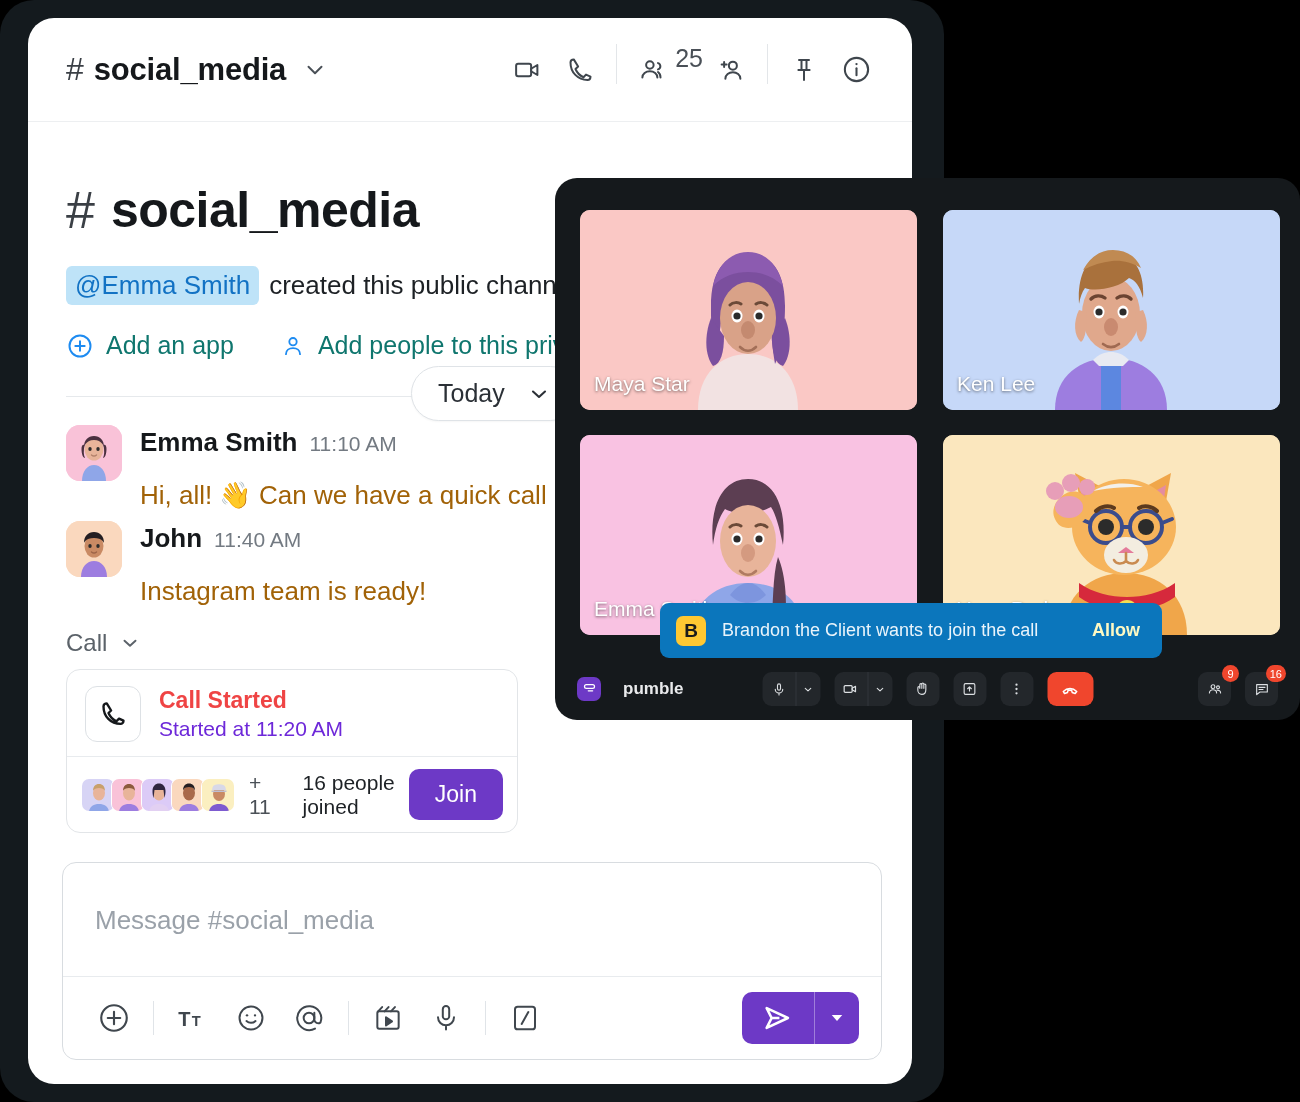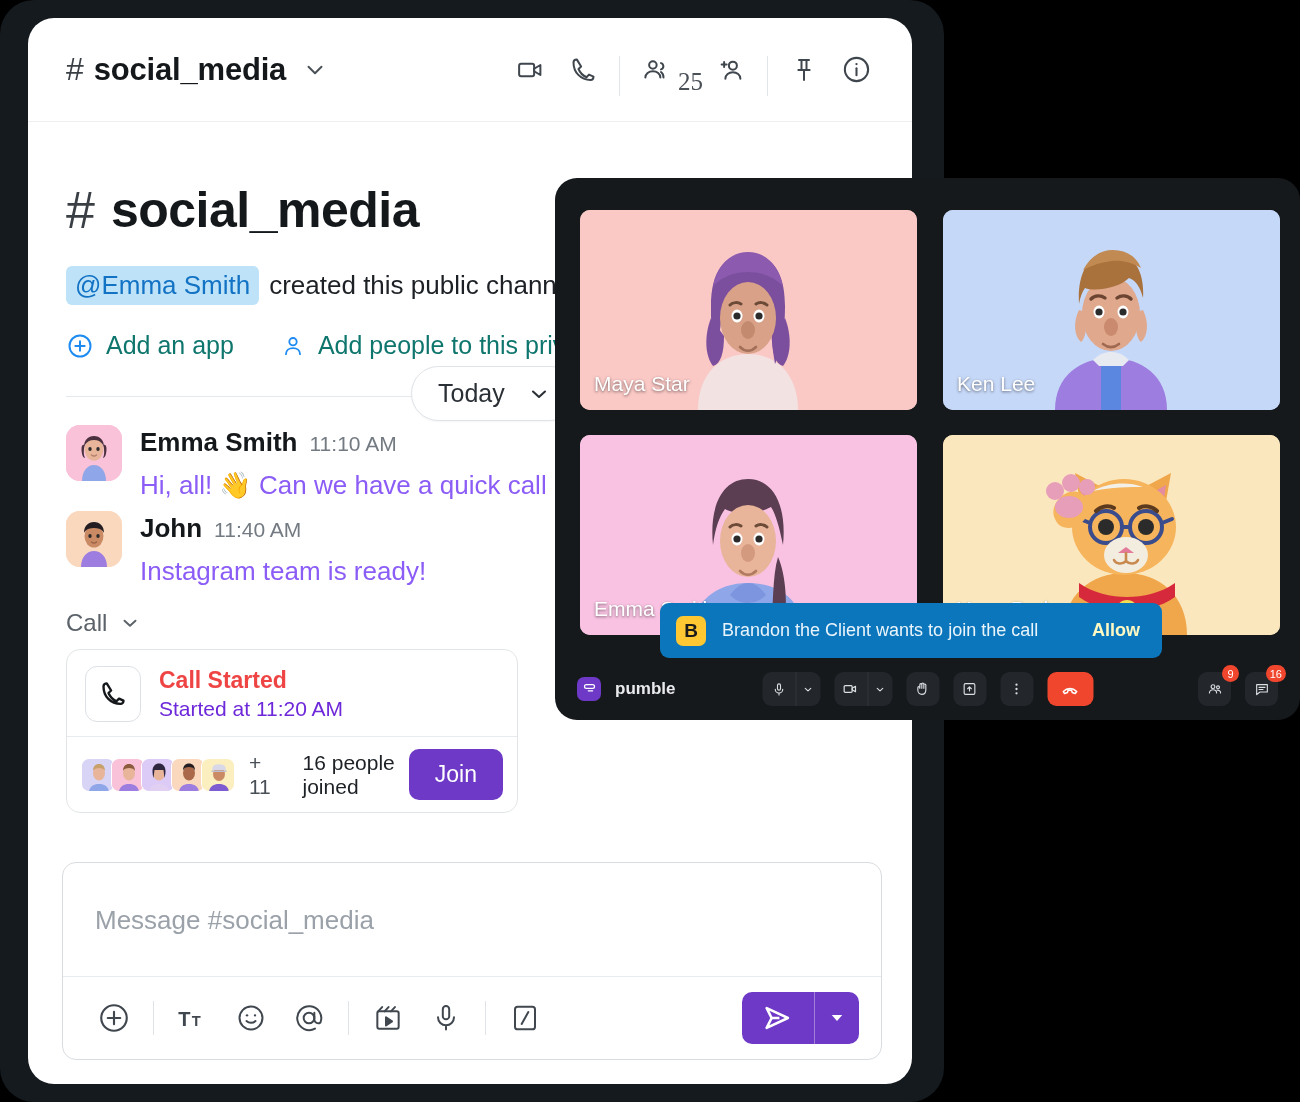--- a/index.html
+++ b/index.html
@@ -26,21 +26,21 @@
   
   .chat-header {
     height: 104px; display: flex; align-items: center;
     padding: 0 30px 0 38px; border-bottom: 1px solid #EDEFF1;
     margin: 0 0 0 0;
   }
   .ch-title { display: flex; align-items: baseline; gap: 10px; }
   .ch-hash { font-size: 32px; color: #3A3F45; font-weight: 400; }
   .ch-name { font-size: 31px; color: #15181B; font-weight: 600; letter-spacing: -0.2px; }
   .ch-caret { margin-left: 6px; align-self: center; }
-  .ch-actions { margin-left: auto; display: flex; align-items: flex-end; gap: 0px; font-family: Liberation Serif, serif; }
+  .ch-actions { margin-left: auto; display: flex; align-items: flex-start; gap: 0px; }
   .hbtn { width: 52px; height: 52px; display: flex; align-items: center; justify-content: center; border-radius: 10px; }
   .hdiv { width: 1px; height: 40px; background: #E3E6E9; margin: 0 10px; }
   .member-count { font-size: 25px; color: #4A5057; margin-left: -4px; margin-right: 2px; }
 
   
   .intro { padding: 58px 38px 0 38px; }
   .intro-title { display: flex; align-items: center; gap: 16px; }
   .intro-hash { font-size: 52px; color: #3A3F45; font-weight: 400; }
   .intro-name { font-size: 50px; color: #15181B; font-weight: 600; letter-spacing: -0.5px; }
   .intro-line { margin-top: 26px; font-size: 26px; color: #1D2125; display: flex; align-items: center; flex-wrap: nowrap; white-space: nowrap; }
@@ -60,21 +60,21 @@
   }
 
   
   .messages { padding: 28px 38px 0 38px; }
   .msg { display: flex; gap: 18px; margin-bottom: 10px; }
   .avatar { width: 56px; height: 56px; border-radius: 14px; flex: 0 0 56px; overflow: hidden; position: relative; }
   .msg-body { padding-top: 2px; }
   .msg-head { display: flex; align-items: baseline; gap: 12px; }
   .msg-author { font-size: 26px; font-weight: 700; color: #15181B; }
   .msg-time { font-size: 21px; color: #737A82; }
-  .msg-text { font-size: 26px; color: #8b5cf6; margin-top: 12px; white-space: nowrap; }
+  .msg-text { font-size: 26px; color: #a16207; margin-top: 22px; white-space: nowrap; }
 
   
   .call-section { padding: 0 38px; margin-top: 22px; }
   .call-label { display: flex; align-items: center; gap: 12px; font-size: 24px; color: #5B6views; color:#5B6269; margin-bottom: 12px; }
   .call-card { width: 452px; border: 1px solid #E2E5E8; border-radius: 14px; overflow: hidden; }
   .call-card-top { display: flex; align-items: center; gap: 18px; padding: 16px 18px 14px 18px; }
   .call-ico {
     width: 56px; height: 56px; border: 1px solid #DDE1E5; border-radius: 12px;
     display: flex; align-items: center; justify-content: center; flex: 0 0 56px;
   }
@@ -123,21 +123,21 @@
     background: #0B76BC; border-radius: 9px; display: flex; align-items: center;
     padding: 0 22px 0 16px; gap: 16px; z-index: 9;
   }
   .toast-av { width: 30px; height: 30px; border-radius: 7px; background: #FFC832; color: #1B1B1B;
               display: flex; align-items: center; justify-content: center; font-weight: 700; font-size: 19px; }
   .toast-text { color: #EAF4FB; font-size: 18px; }
   .toast-action { margin-left: auto; color: #fef9c3; font-size: 18px; font-weight: 700; }
 
   
   .ctrl-bar { position: absolute; left: 0; right: 0; bottom: 0; height: 62px; display: flex; align-items: center; padding: 0 22px; }
-  .brand { display: flex; align-items: center; gap: 14px; }
+  .brand { display: flex; align-items: center; gap: 22px; }
   .brand-mark { width: 24px; height: 24px; border-radius: 7px; background: #6D39C6; display: flex; align-items: center; justify-content: center; }
   .brand-text { color: #E9EAEC; font-size: 17px; font-weight: 600; }
   .ctrl-center { position: absolute; left: 50%; transform: translateX(-50%); display: flex; align-items: center; gap: 14px; }
   .cgroup { display: flex; align-items: center; background: #23272B; border-radius: 9px; overflow: hidden; }
   .cgroup .cmain { width: 33px; height: 34px; display: flex; align-items: center; justify-content: center; }
   .cgroup .cchev { width: 25px; height: 34px; display: flex; align-items: center; justify-content: center; border-left: 1px solid #32373C; }
   .csingle { width: 33px; height: 34px; background: #23272B; border-radius: 9px; display: flex; align-items: center; justify-content: center; }
   .cend { width: 46px; height: 34px; background: #F0462D; border-radius: 9px; display: flex; align-items: center; justify-content: center; }
   .ctrl-right { margin-left: auto; display: flex; align-items: center; gap: 14px; }
   .cbadgewrap { position: relative; }

